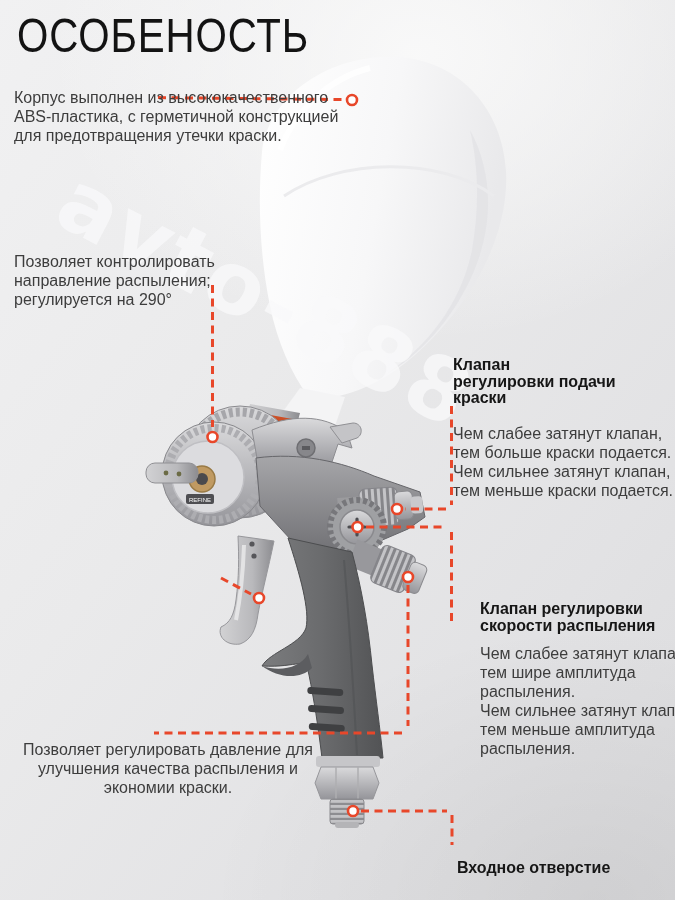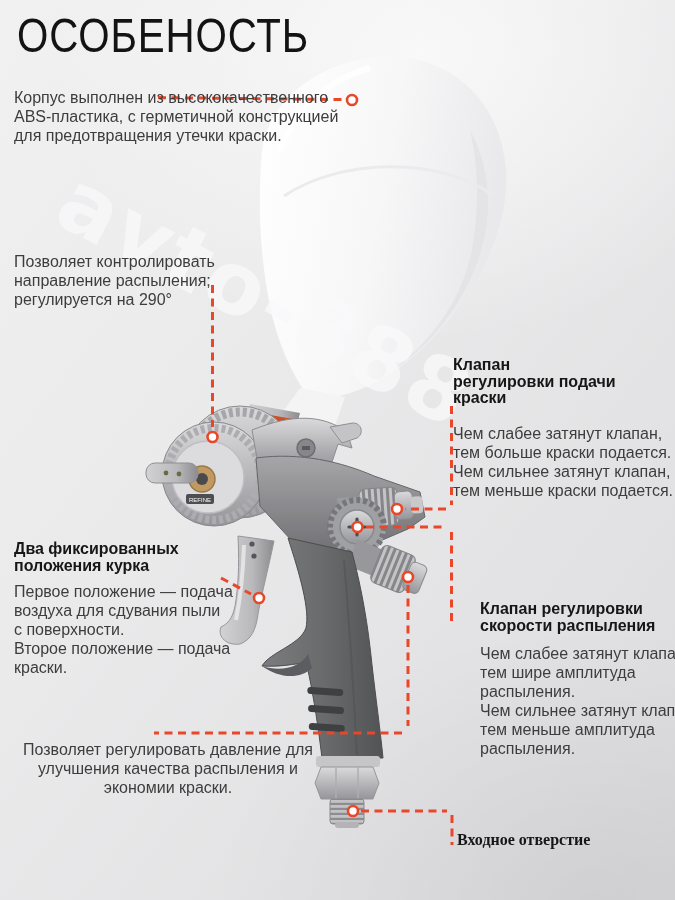--- a/index.html
+++ b/index.html
@@ -31,21 +31,21 @@
   #co-paint-cup .co-body{margin-top:8px;}
   #co-spray-valve{left:14px;top:244px;width:240px;}
   #co-spray-valve .co-body{margin-top:8px;}
   #co-paint-feed{left:453px;top:357px;width:220px;}
   #co-paint-feed .co-body{margin-top:17px;}
   #co-trigger{left:14px;top:541px;width:240px;}
   #co-trigger .co-body{margin-top:8px;}
   #co-speed{left:480px;top:601px;width:218px;}
   #co-speed .co-body{margin-top:10px;}
   #co-pressure{left:18px;top:740px;width:300px;text-align:center;}
-  #co-inlet{left:457px;top:832px;width:210px;font-family:Liberation Serif, serif;}
+  #co-inlet{left:457px;top:860px;width:210px;}
 </style>
 </head>
 <body>
 
 <div class="stage">
 
   <svg class="layer" viewBox="0 0 675 900" aria-hidden="true">
     <defs>
       <linearGradient id="cupG" x1="0" y1="0" x2="1" y2="0.25">
         <stop offset="0" stop-color="#ffffff"></stop>
@@ -231,29 +231,20 @@
 
   <div class="callout" id="co-paint-feed">
     <p class="co-title">Клапан
 регулировки подачи краски</p>
     <p class="co-body">Чем слабее затянут клапан,
 тем больше краски подается.
 Чем сильнее затянут клапан,
 тем меньше краски подается.</p>
   </div>
 
-  <div class="callout" id="co-trigger">
-    <p class="co-title">Два фиксированных
-положения курка</p>
-    <p class="co-body">Первое положение — подача
-воздуха для сдувания пыли
-с поверхности.
-Второе положение — подача
-краски.</p>
-  </div>
 
   <div class="callout" id="co-speed">
     <p class="co-title">Клапан регулировки
 скорости распыления</p>
     <p class="co-body">Чем слабее затянут клапан,
 тем шире амплитуда
 распыления.
 Чем сильнее затянут клапан,
 тем меньше амплитуда
 распыления.</p>

